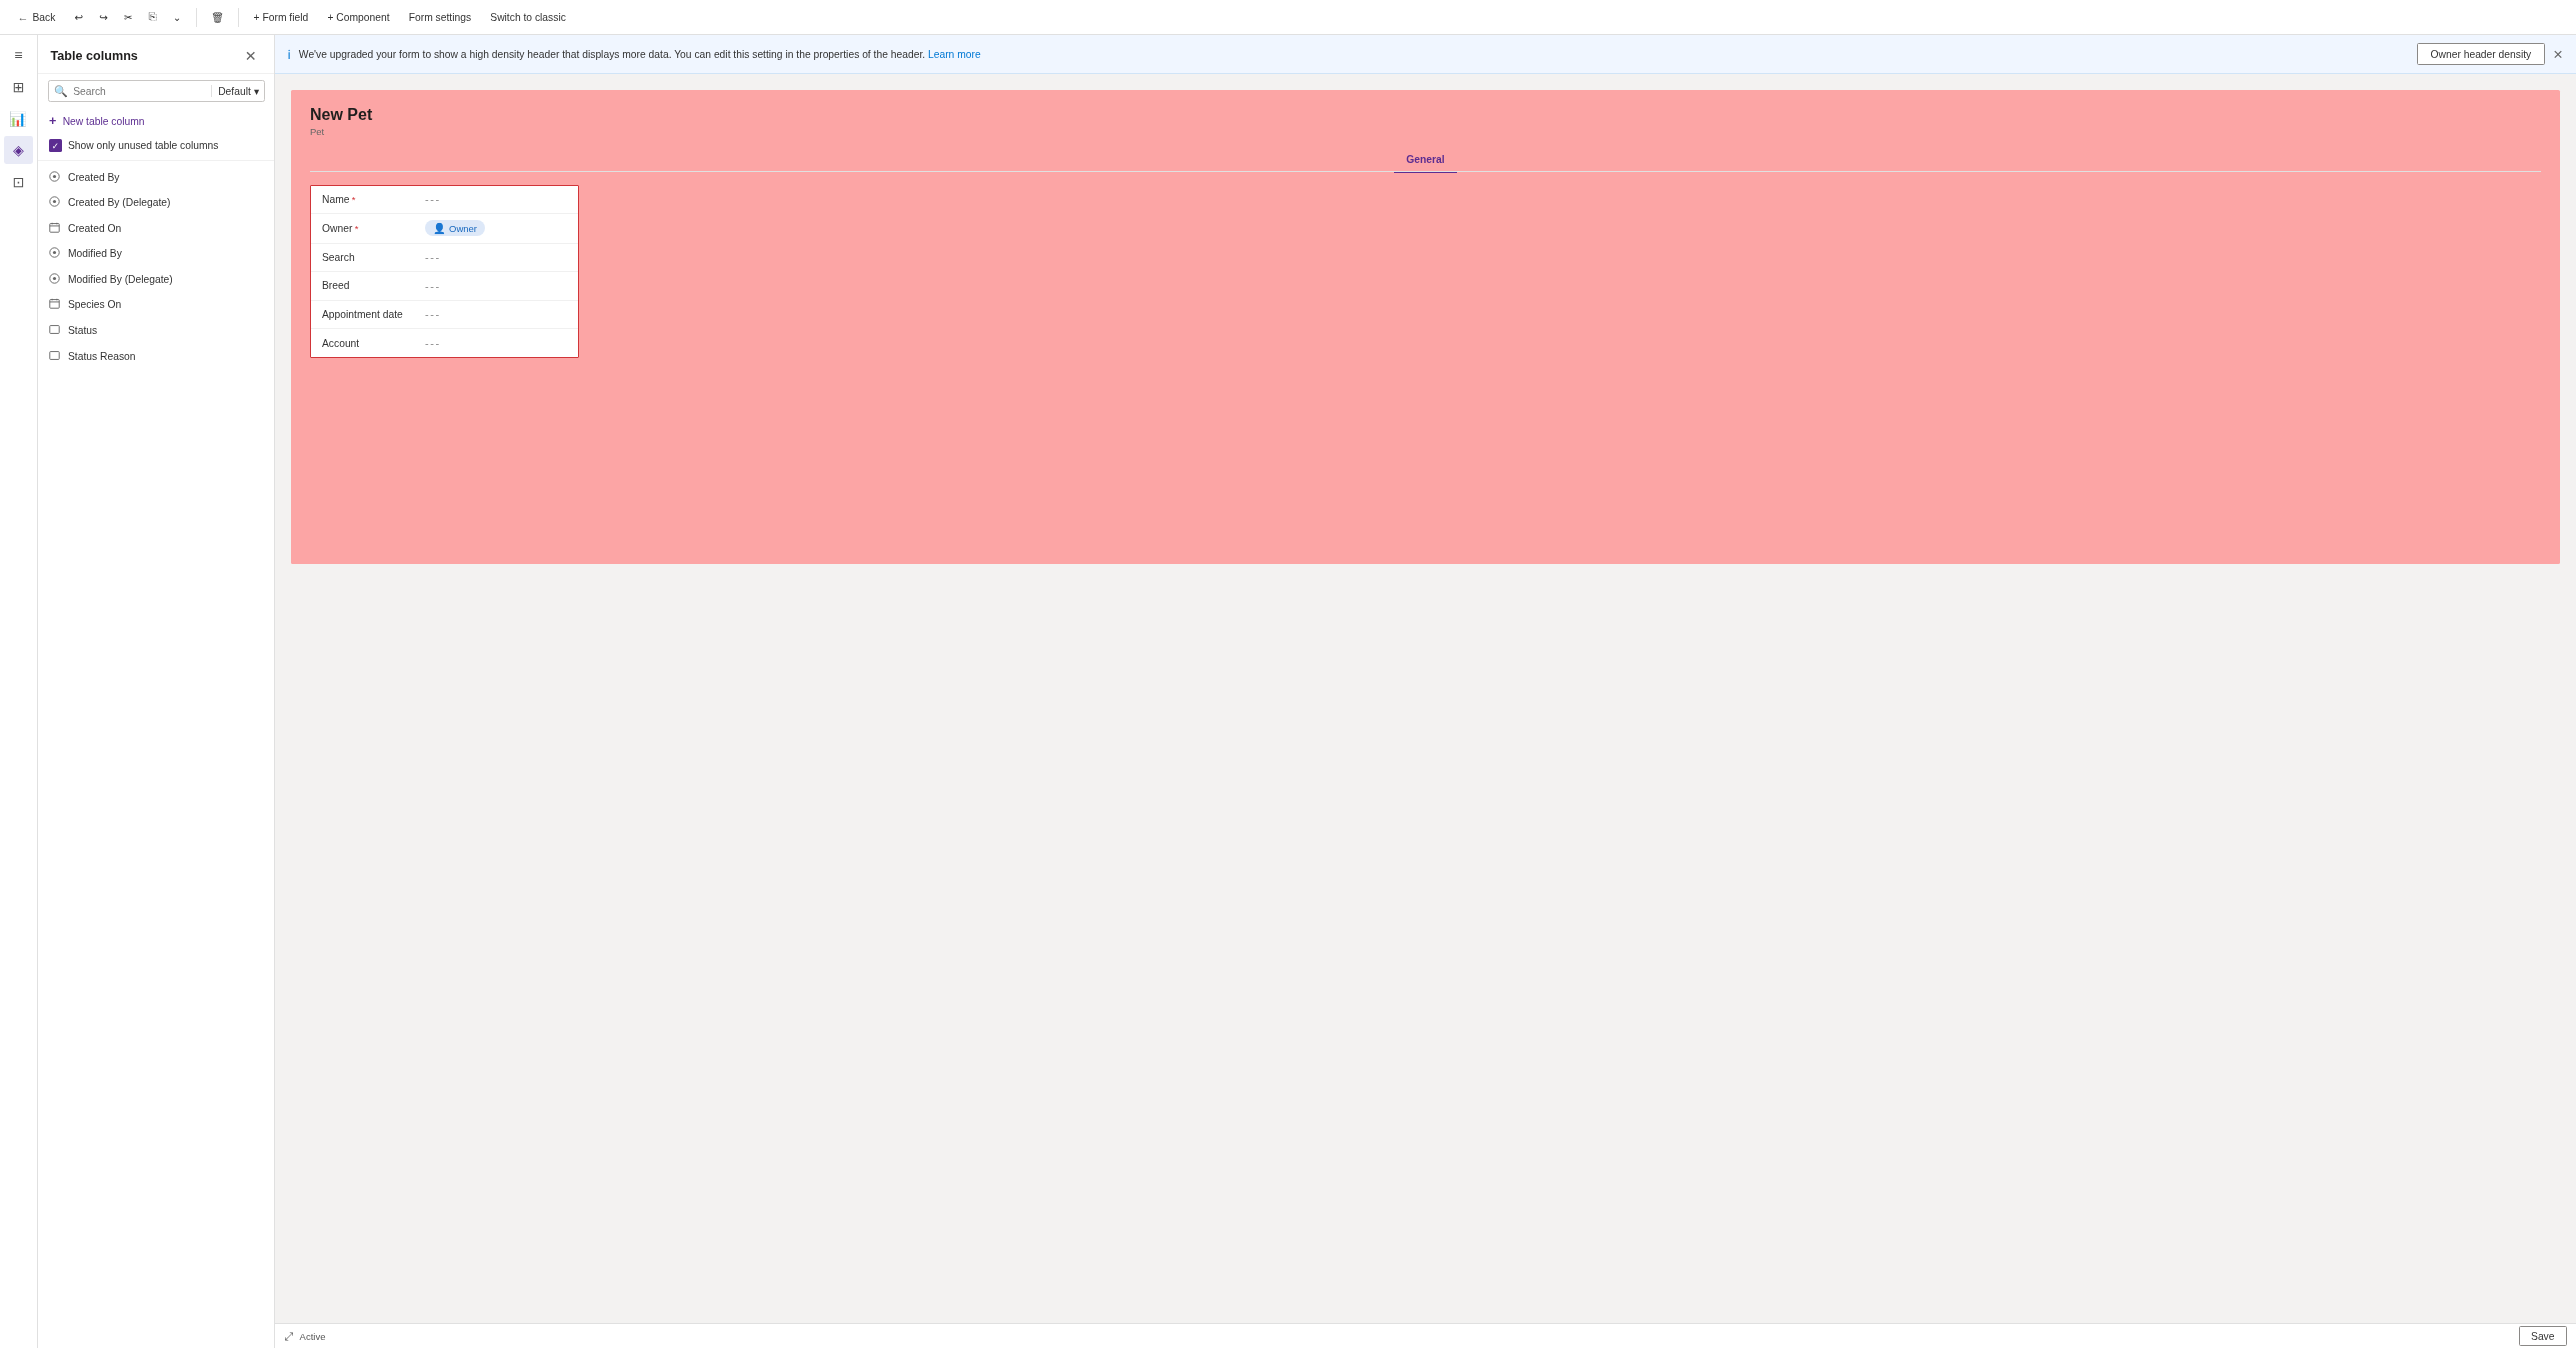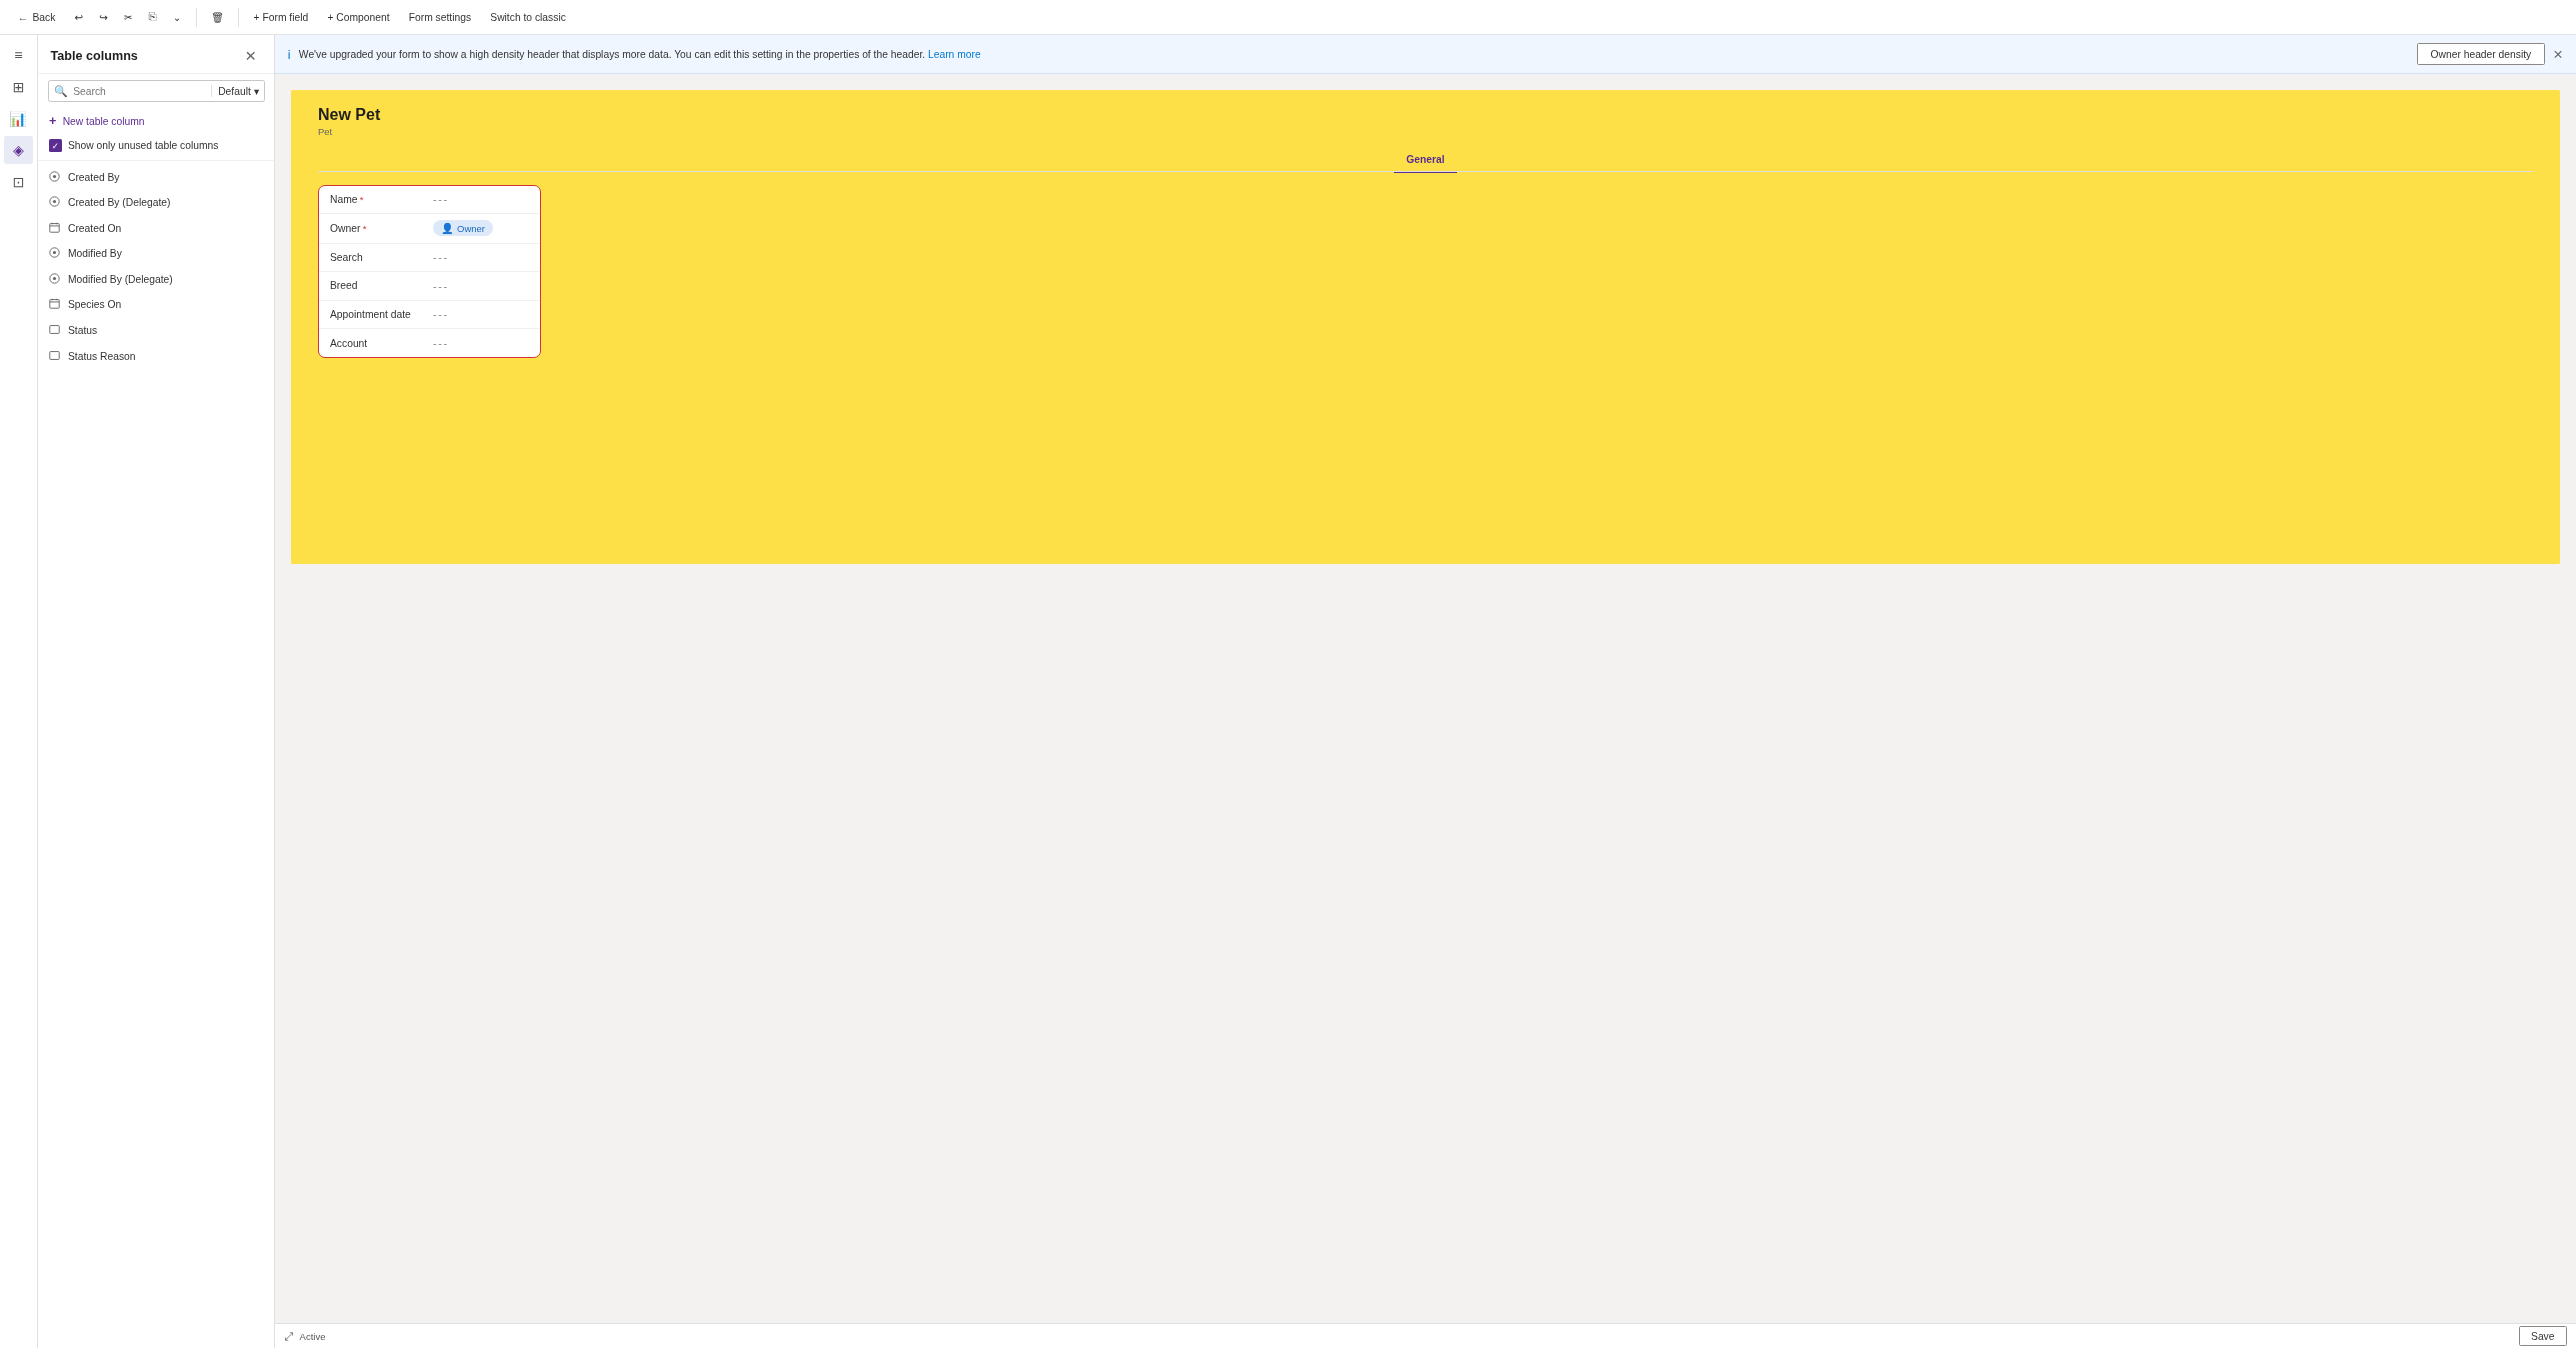--- a/index.html
+++ b/index.html
@@ -98,34 +98,34 @@
 
     .edit-density-btn {
       border: 0.8px solid #8a8886; background: #fff; padding: 4.7px 12.6px;
       font-size: 10.3px; cursor: pointer; border-radius: 1.6px; color: #333;
       white-space: nowrap; flex-shrink: 0;
     }
 
     
     .form-canvas { flex: 1; overflow-y: auto; background: #f3f2f1; padding: 16px; }
     .form-card {
-      background: #fde047; border-radius: 1.6px; min-height: 474px; padding: 16px 27px;
+      background: #fca5a5; border-radius: 1.6px; min-height: 474px; padding: 16px 19px;
     }
     .form-title { font-size: 16px; font-weight: 600; color: #201f1e; margin-bottom: 1.6px; }
     .form-subtitle { font-size: 9.5px; color: #666; margin-bottom: 11px; }
 
     .form-tab-bar { display: flex; border-bottom: 1.6px solid #e0e0e0; margin-bottom: 12.6px; justify-content: center; }
     .form-tab {
       padding: 6.3px 12.6px; font-size: 10.3px; cursor: pointer; color: #333; border: none; background: transparent;
     }
     .form-tab.active { color: #5c2d91; border-bottom: 1.6px solid #5c2d91; margin-bottom: -1.6px; font-weight: 600; }
 
     
     .form-section-box {
-      border: 1.6px solid #d13438; border-radius: 7px; padding: 0; width: 223px;
+      border: 1.6px solid #d13438; border-radius: 1px; padding: 0; width: 269px;
       background: #fff;
     }
     .form-field-row {
       display: flex; align-items: center; padding: 6.3px 11px; border-bottom: 0.8px solid #f0f0f0; min-height: 28.4px;
     }
     .form-field-row:last-child { border-bottom: none; }
     .field-label {
       width: 103px; font-size: 10.3px; color: #333; flex-shrink: 0; display: flex; align-items: center; gap: 2.4px;
     }
     .required-star { color: #d13438; font-size: 9.5px; }

